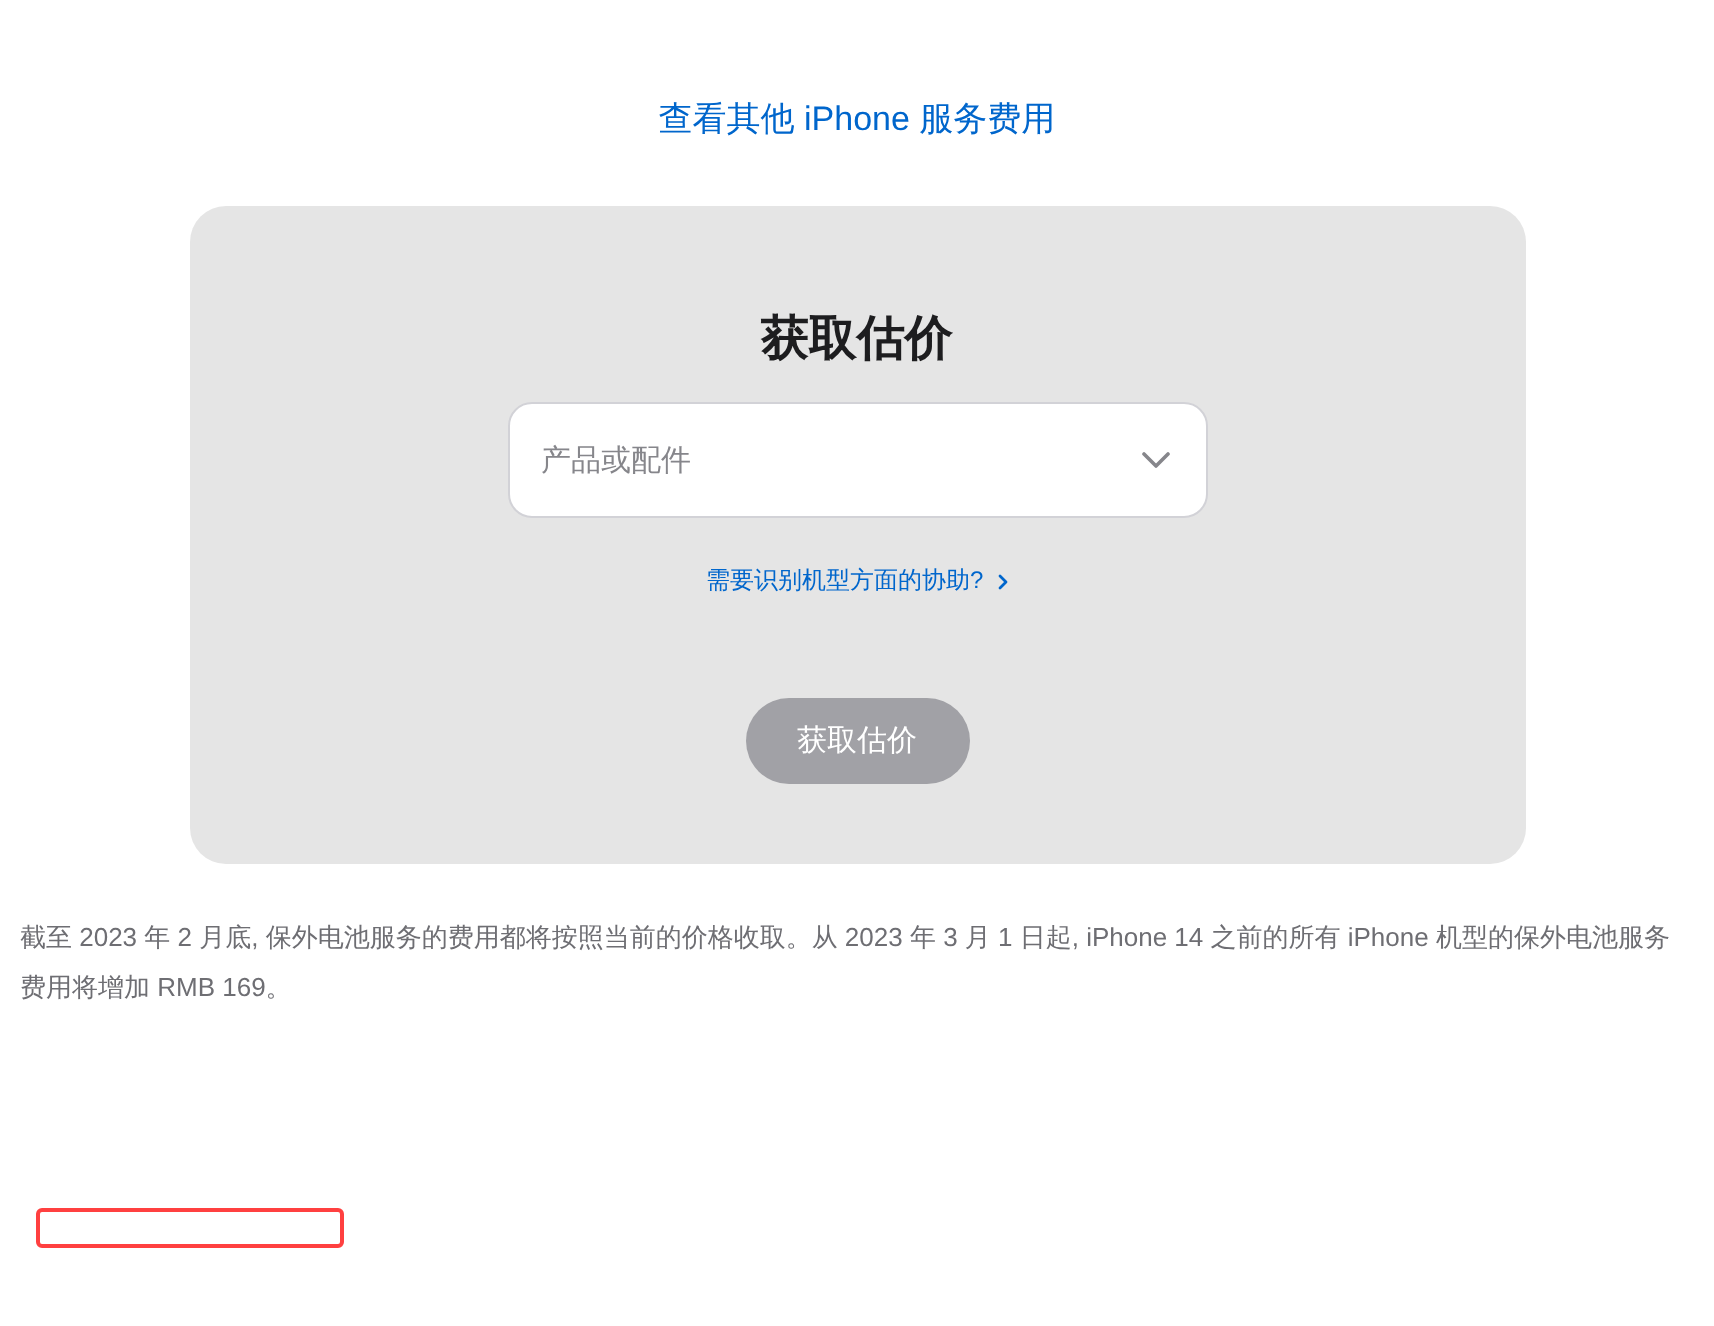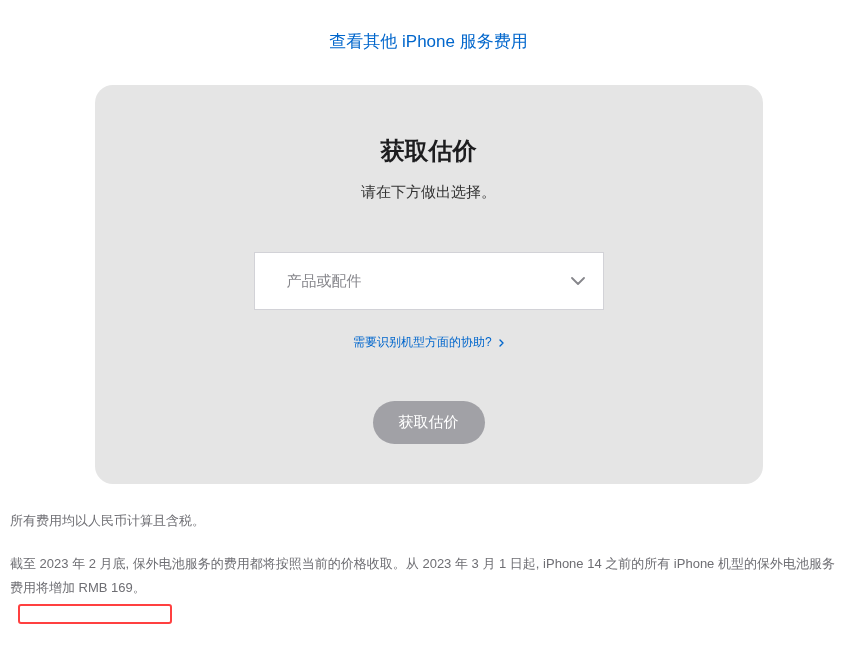--- a/index.html
+++ b/index.html
@@ -9,21 +9,21 @@
     }
     body {
       font-family: -apple-system, BlinkMacSystemFont, "Segoe UI", "Helvetica Neue", Arial, sans-serif;
       background-color: #ffffff;
       width: 857px;
       height: 663px;
       position: relative;
     }
     .top-link {
       text-align: center;
-      padding-top: 30px;
+      padding-top: 48px;
       padding-bottom: 20px;
     }
     .top-link a {
       color: #0066cc;
       text-decoration: none;
       font-size: 17px;
     }
     .card {
       width: 668px;
       margin: 12px auto 0;
@@ -46,22 +46,22 @@
     .select-wrapper {
       position: relative;
       width: 350px;
       margin: 0 auto 22px;
     }
     .select-box {
       width: 100%;
       height: 58px;
       background-color: #ffffff;
       border: 1px solid #d2d2d7;
-      border-radius: 0;
-      padding: 0 44px 0 32px;
+      border-radius: 12px;
+      padding: 0 44px 0 16px;
       font-size: 15px;
       color: #86868b;
       text-align: left;
       display: flex;
       align-items: center;
       cursor: pointer;
       position: relative;
     }
     .chevron {
       position: absolute;
@@ -121,21 +121,20 @@
   </style>
 </head>
 <body>
 
 <div class="top-link">
   <a href="#">查看其他 iPhone 服务费用</a>
 </div>
 
 <div class="card">
   <h2 class="card-title">获取估价</h2>
-  <p class="card-subtitle">请在下方做出选择。</p>
 
   <div class="select-wrapper">
     <div class="select-box">
       <span>产品或配件</span>
       <span class="chevron">
         <svg width="14" height="8" viewBox="0 0 14 8">
             <path d="M1 1 L7 7 L13 1" stroke="#86868b" stroke-width="1.8" fill="none" stroke-linecap="round" stroke-linejoin="round"></path>
           </svg>
       </span>
     </div>
@@ -150,17 +149,16 @@
             <path d="M1 1 L4 4 L1 7" stroke="#0066cc" stroke-width="1.4" fill="none" stroke-linecap="round" stroke-linejoin="round"></path>
           </svg>
       </span>
     </a>
   </div>
 
   <button class="submit-btn">获取估价</button>
 </div>
 
 <div class="footer-text">
-  <p class="footer-p1">所有费用均以人民币计算且含税。</p>
   <p>截至 2023 年 2 月底, 保外电池服务的费用都将按照当前的价格收取。从 2023 年 3 月 1 日起, iPhone 14 之前的所有 iPhone 机型的保外电池服务费用将增加 RMB 169。</p>
 </div>
 
 <div class="highlight-box"></div>
 
 </body></html>

